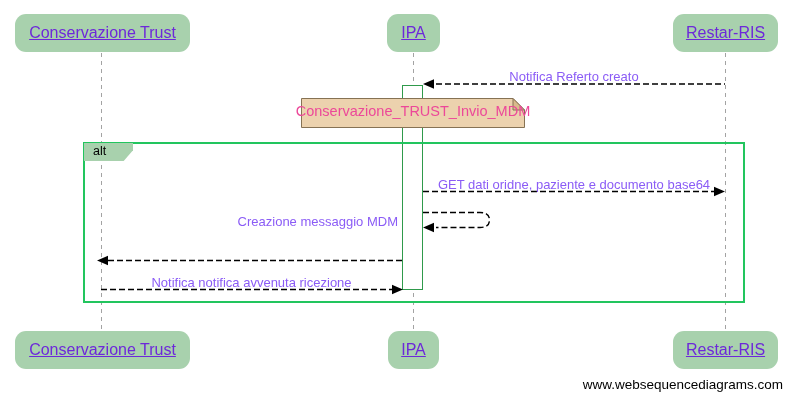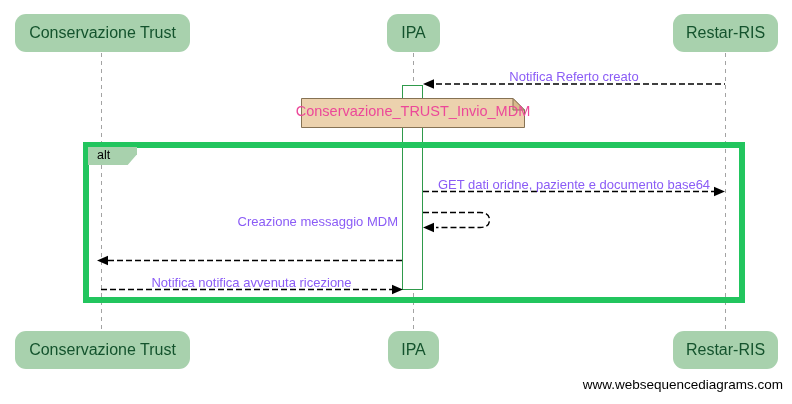--- a/index.html
+++ b/index.html
@@ -25,41 +25,42 @@
   }
   .actor-box {
     position: absolute;
     height: 38px;
     background: #a8d1ad;
     border-radius: 11px;
     display: flex;
     align-items: center;
     justify-content: center;
     font-size: 16px;
-    color: #14532d;
+    color: #6d28d9;
     white-space: nowrap;
     box-sizing: border-box;
+    text-decoration: underline;
   }
   .activation-bar {
     position: absolute;
     left: 402px;
     top: 85px;
     width: 21px;
     height: 205px;
     background: #ffffff;
     border: 1px solid #2f9a4b;
     box-sizing: border-box;
   }
   .alt-frame {
     position: absolute;
     left: 83px;
     top: 142px;
     width: 662px;
     height: 161px;
-    border: 6px solid #22c55e;
+    border: 2px solid #22c55e;
     box-sizing: border-box;
   }
   .alt-tab {
     position: absolute;
     left: -1px;
     top: -1px;
     width: 49px;
     height: 18px;
     background: #a8d1ad;
     clip-path: polygon(0 0, 100% 0, 100% 40%, 81% 100%, 0 100%);

